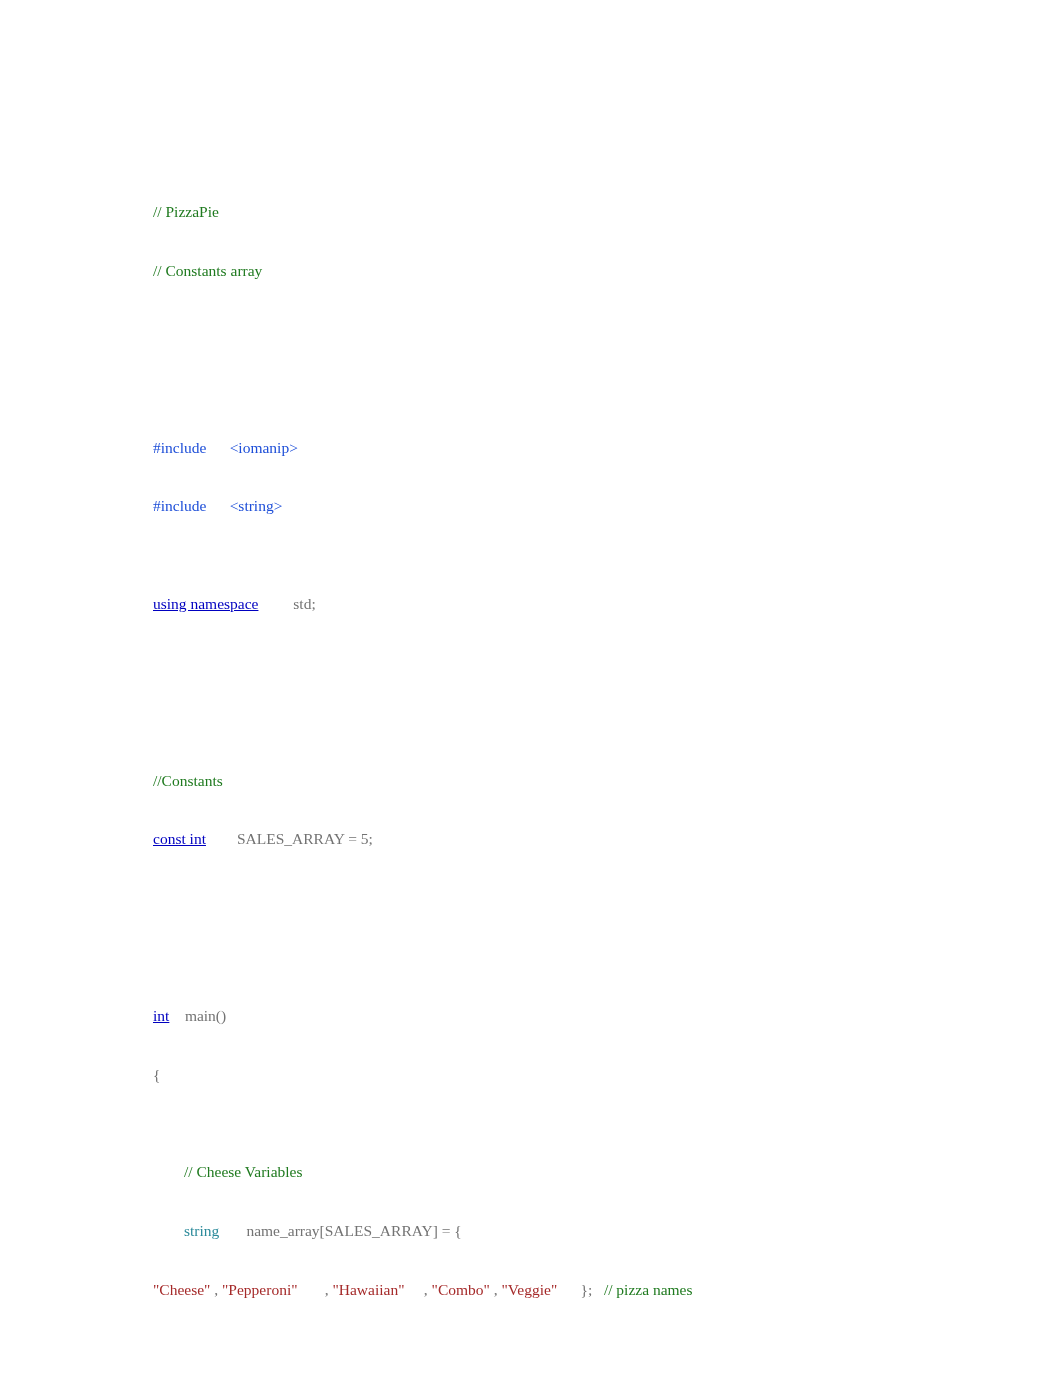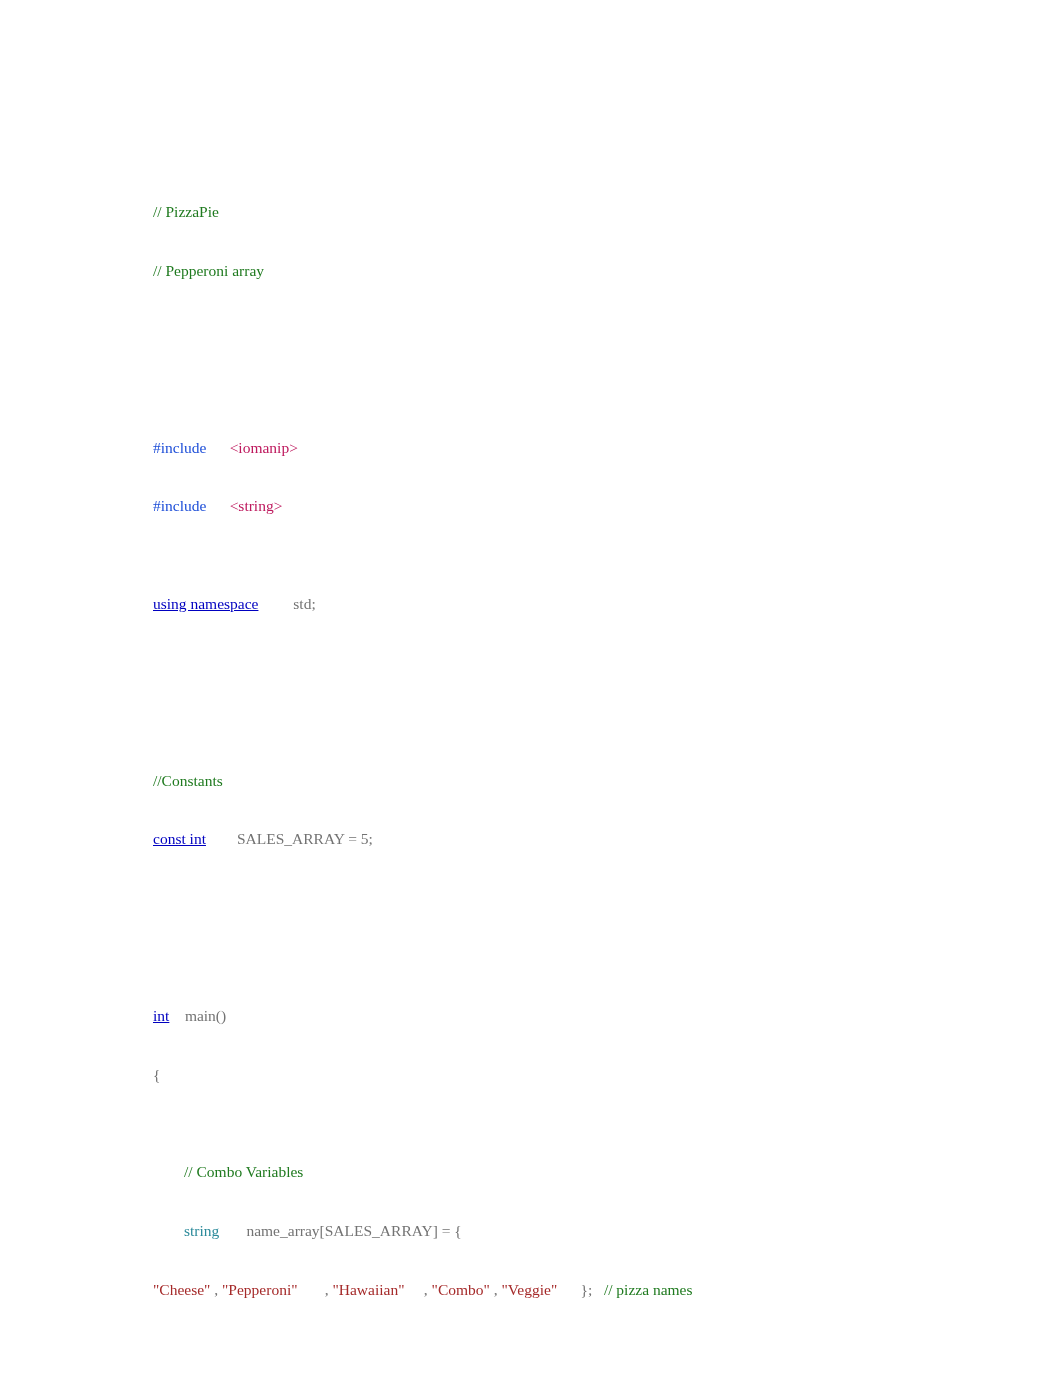--- a/index.html
+++ b/index.html
@@ -29,35 +29,35 @@
     line-height: 19.6px;
     white-space: pre;
     color: #000000;
   }
   .ln { display: block; height: 19.6px; }
   .blank { display: block; height: 19.6px; }
 
   
   .cmt   { color: #1F7A1F; }        
   .pre   { color: #1d4ed8; }        
-  .hdr   { color: #be185d; text-align: center; }        
+  .hdr   { color: #1d4ed8; text-align: center; }        
   .kw    { color: #0000C0; text-decoration: underline; }        
   .typ   { color: #2B8A9A; }        
   .str   { color: #A52A2A; }        
   .pln   { color: #737373; }
 </style>
 </head>
 <body>
 
 <div id="page">
   <div id="code">
 
     
     <span class="ln"><span class="cmt">// PizzaPie</span></span>
-    <span class="ln"><span class="cmt">// Pepperoni array</span></span>
+    <span class="ln"><span class="cmt">// Constants array</span></span>
 
     <span class="blank"></span>
 
     
     <span class="ln"><span class="pre">#include</span><span class="pln">      </span><span class="hdr">&lt;iomanip&gt;</span></span>
     <span class="ln"><span class="pre">#include</span><span class="pln">      </span><span class="hdr">&lt;string&gt;</span></span>
 
     
     <span class="ln"><span class="kw">using namespace</span><span class="pln">         </span><span class="pln">std;</span></span>
 
@@ -67,21 +67,21 @@
     <span class="ln"><span class="cmt">//Constants</span></span>
     <span class="ln"><span class="kw">const int</span><span class="pln">        </span><span class="pln">SALES_ARRAY = 5;</span></span>
 
     <span class="blank"></span>
 
     
     <span class="ln"><span class="kw">int</span><span class="pln">    </span><span class="pln">main()</span></span>
     <span class="ln"><span class="pln">{</span></span>
 
     
-    <span class="ln"><span class="pln">        </span><span class="cmt">// Combo Variables</span></span>
+    <span class="ln"><span class="pln">        </span><span class="cmt">// Cheese Variables</span></span>
     <span class="ln"><span class="pln">        </span><span class="typ">string</span><span class="pln">       </span><span class="pln">name_array[SALES_ARRAY] = {</span></span>
     <span class="ln"><span class="str">"Cheese"</span><span class="pln"> , </span><span class="str">"Pepperoni"</span><span class="pln">       , </span><span class="str">"Hawaiian"</span><span class="pln">     , </span><span class="str">"Combo"</span><span class="pln"> , </span><span class="str">"Veggie"</span><span class="pln">      </span><span class="pln">};</span><span class="pln">   </span><span class="cmt">// pizza names</span></span>
 
     
     
     
     
     
     
     

